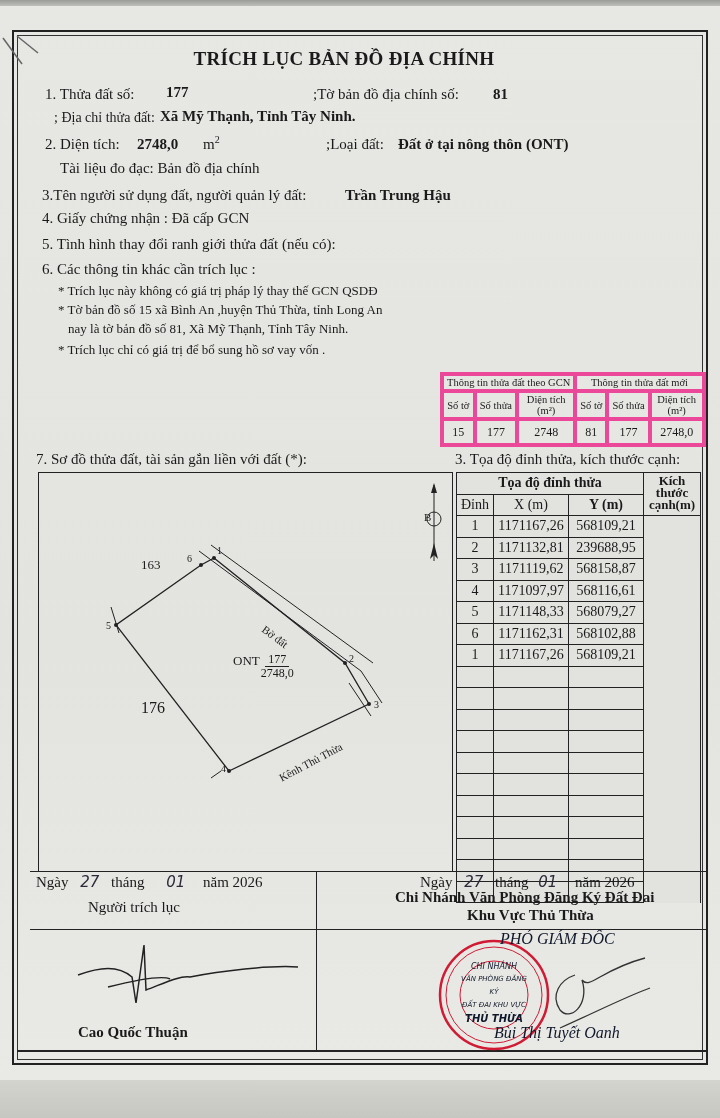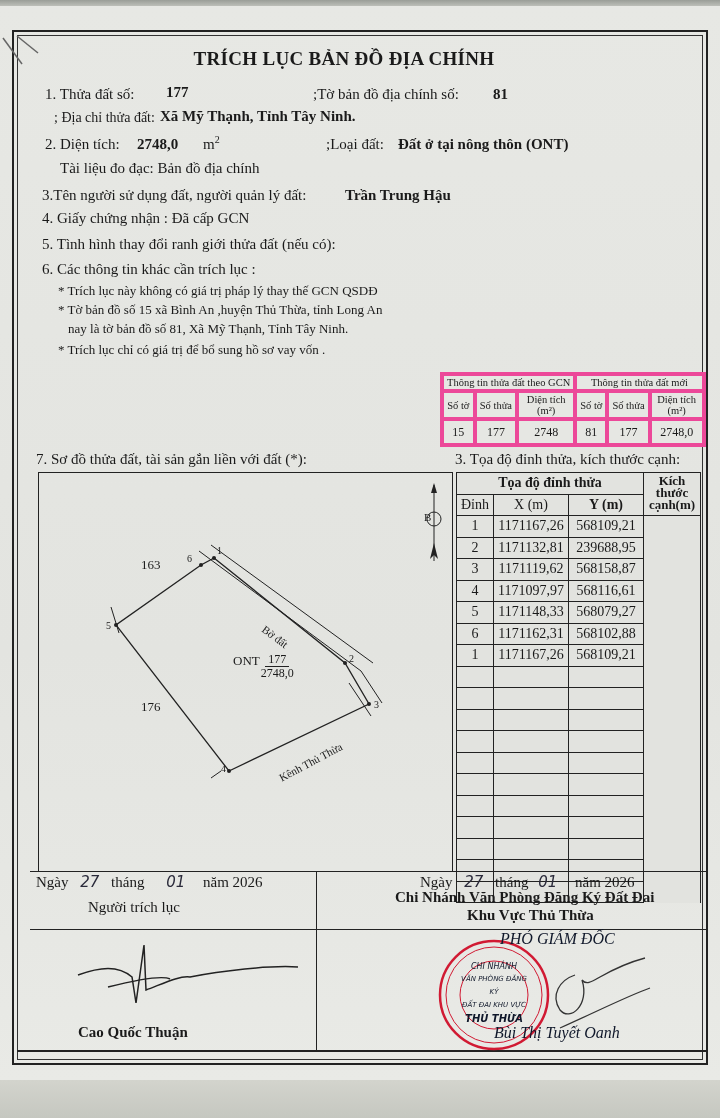--- a/index.html
+++ b/index.html
@@ -176,21 +176,21 @@
     <circle cx="162" cy="92" r="2" fill="#222"></circle>
   </svg>
   <span class="line" style="left:385px; top:38px; font-size:11px;">B</span>
   <span class="line" style="left:178px; top:72px; font-size:10px;">1</span>
   <span class="line" style="left:310px; top:180px; font-size:10px;">2</span>
   <span class="line" style="left:335px; top:226px; font-size:10px;">3</span>
   <span class="line" style="left:182px; top:290px; font-size:10px;">4</span>
   <span class="line" style="left:67px; top:147px; font-size:10px;">5</span>
   <span class="line" style="left:148px; top:80px; font-size:10px;">6</span>
   <span class="line" style="left:102px; top:84px; font-size:13px;">163</span>
-  <span class="line" style="left:102px; top:226px; font-size:13px;">176</span>
+  <span class="line" style="left:102px; top:226px; font-size:16px;">176</span>
   <div class="line" style="left:194px; top:180px; font-size:13px; display:flex; align-items:flex-start;">
     <span>ONT</span>
     <span style="display:inline-flex; flex-direction:column; align-items:center; margin-left:1px; font-size:12px; line-height:13px;">
       <span style="border-bottom:1px solid #222; padding:0 3px;">177</span>
       <span>2748,0</span>
     </span>
   </div>
   <span class="line" style="left:228px; top:150px; font-size:11px; transform:rotate(37deg); transform-origin:left top;">Bờ đất</span>
   <span class="line" style="left:238px; top:300px; font-size:11px; transform:rotate(-28deg); transform-origin:left top;">Kênh Thủ Thừa</span>
 </div>

